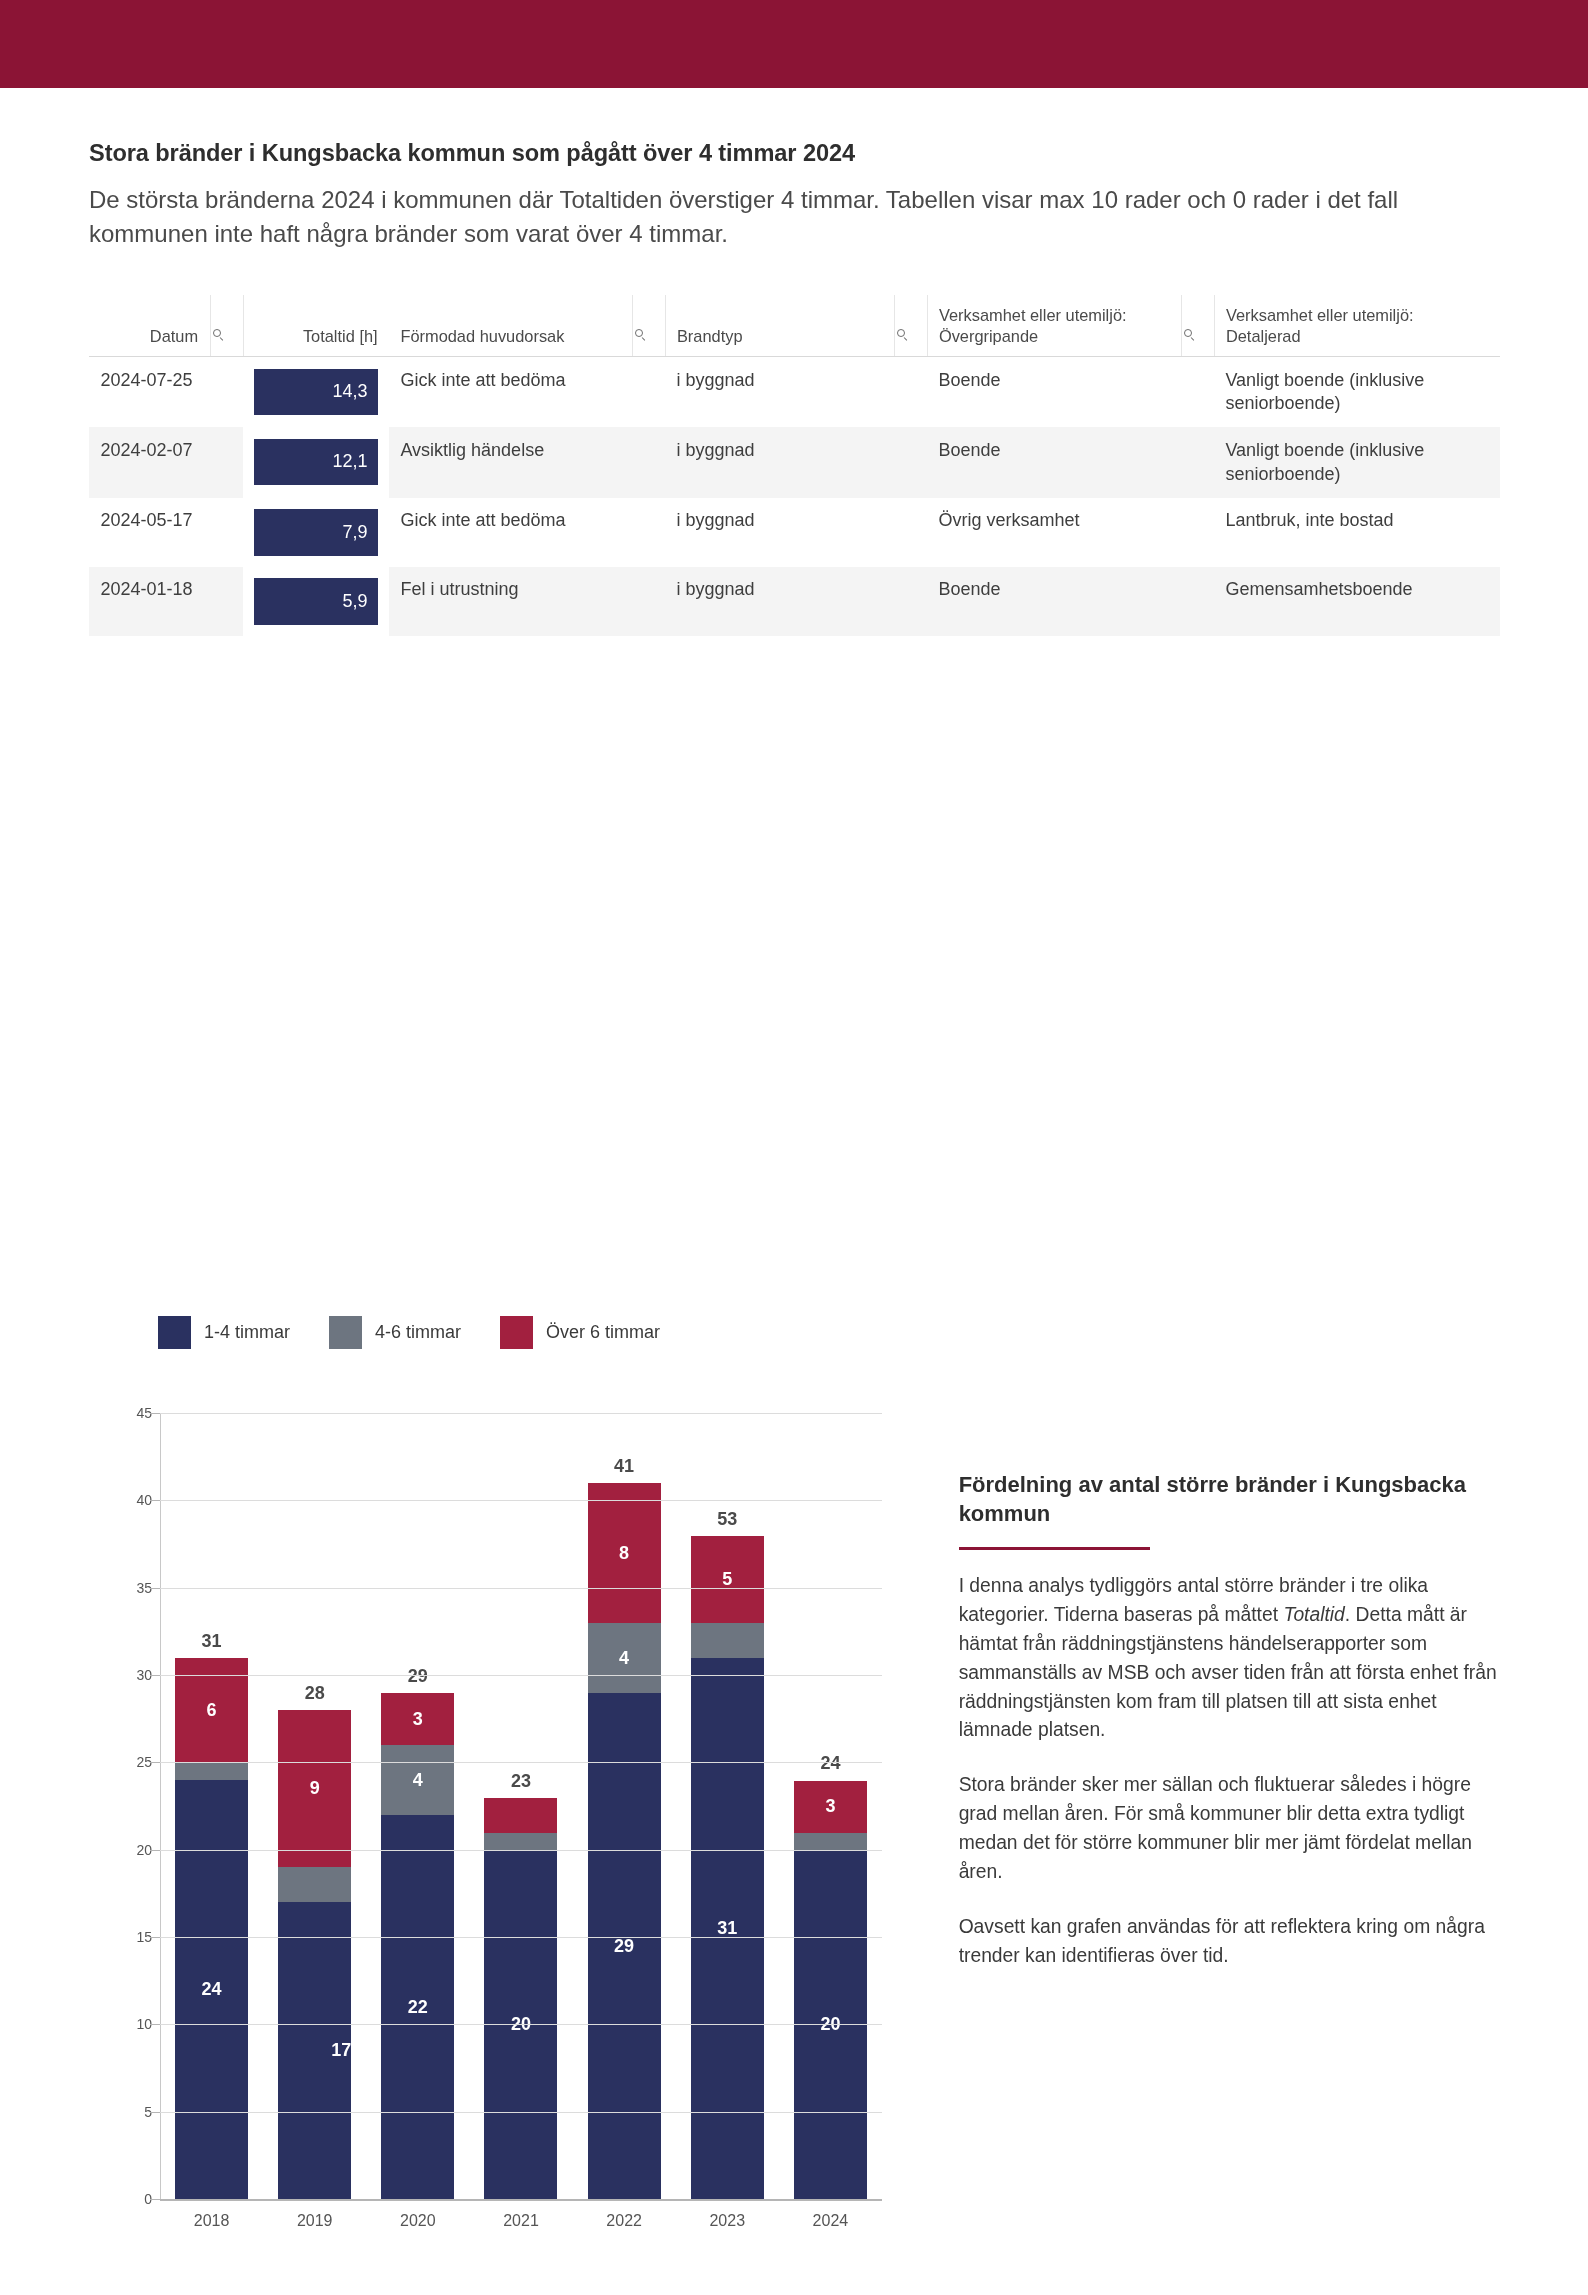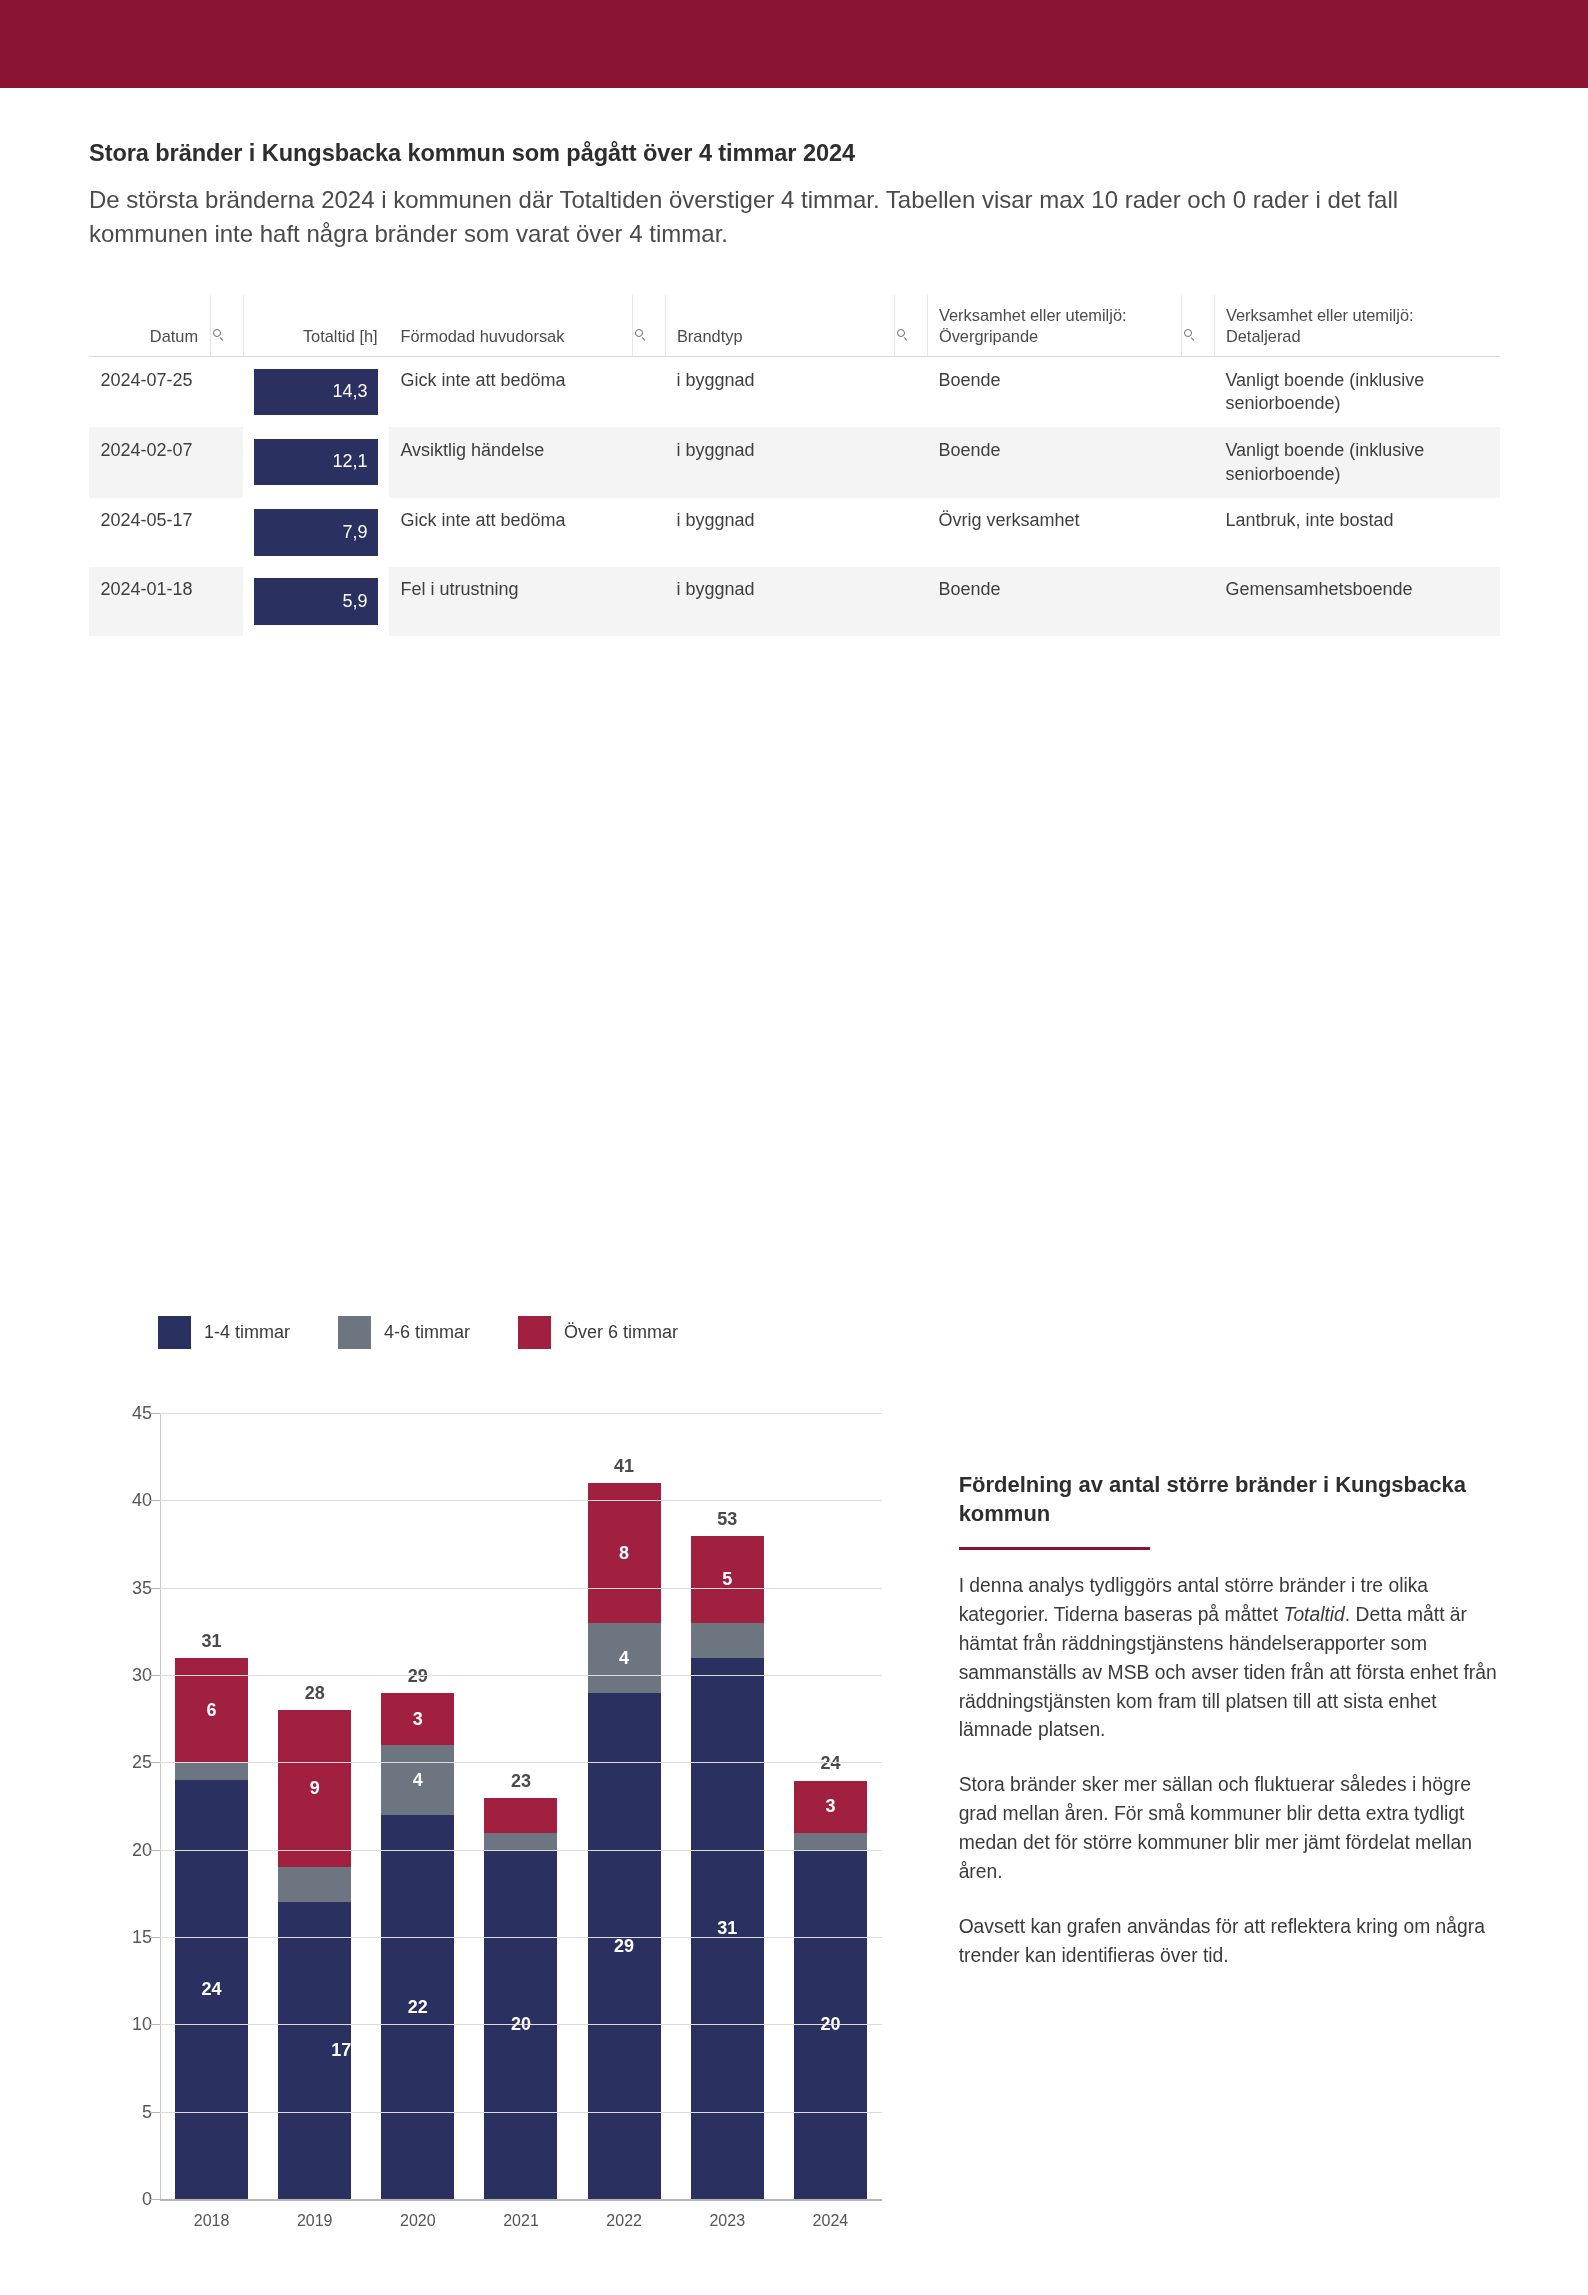--- a/index.html
+++ b/index.html
@@ -151,21 +151,21 @@
   .chart-section {
     position: absolute;
     left: 89px;
     top: 1177px;
     width: 1411px;
   }
 
   .legend {
     display: flex;
     align-items: center;
-    gap: 9px;
+    gap: 0;
     margin-left: 69px;
     margin-bottom: 43px;
   }
   .legend-item {
     display: flex;
     align-items: center;
     margin-right: 39px;
   }
   .legend-swatch {
     width: 33px;
@@ -203,21 +203,21 @@
     height: 0.7px;
     background: #dcdcdc;
   }
   .gridline.zero {
     background: #b5b5b5;
     height: 1.4px;
   }
   .ytick {
     position: absolute;
     right: 730px;
-    font-size: 18px;
+    font-size: 14px;
     color: #555;
     transform: translateY(-50%);
     text-align: right;
     width: 57px;
   }
   .ytick-mark {
     position: absolute;
     left: -10px;
     width: 10px;
     height: 0.7px;

